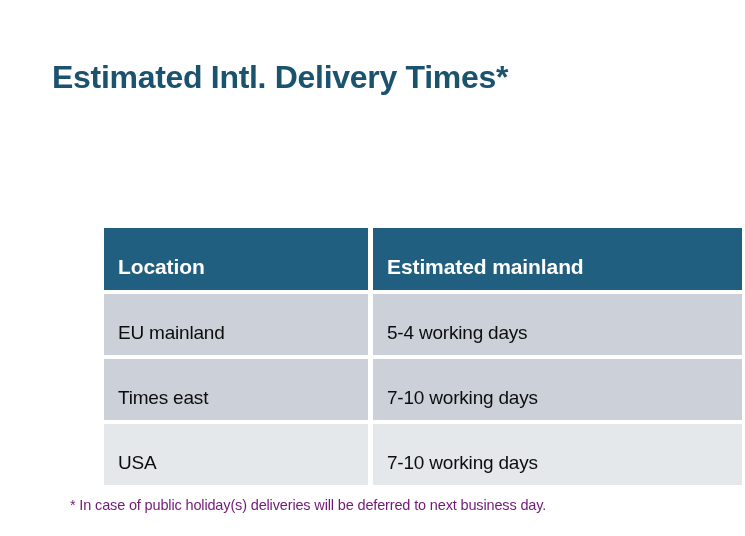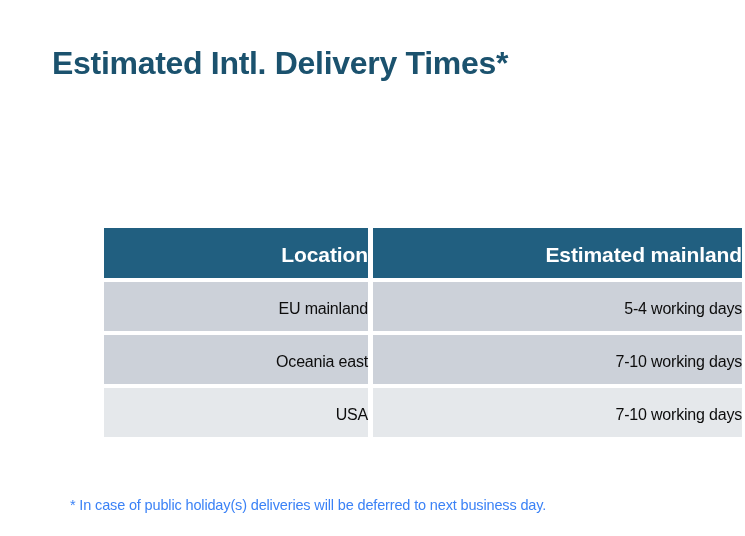--- a/index.html
+++ b/index.html
@@ -21,21 +21,21 @@
     width: 745px;
     height: 536px;
     background: #ffffff;
     box-sizing: border-box;
   }
 
   
   .page-title {
     position: absolute;
     left: 52px;
-    top: 20px;
+    top: 34px;
     font-size: 32px;
     line-height: 44px;
     font-weight: 600;
     letter-spacing: -0.3px;
     color: #1b526e;
     white-space: nowrap;
   }
 
   
   .delivery-table {
@@ -51,22 +51,22 @@
   
   .table-wrap {
     position: absolute;
     left: 47px;
     top: 110px;
     width: 648px;
   }
 
   .delivery-table th,
   .delivery-table td {
-    padding: 4px 0 0 14px;
-    text-align: right;
+    padding: 16px 0 0 14px;
+    text-align: left;
     vertical-align: middle;
     font-weight: 400;
     margin-top: 14px;
   }
 
   .delivery-table col.col-location { width: 264px; }
   .delivery-table col.col-delivery { width: 369px; }
 
   .delivery-table thead th {
     height: 46px;
@@ -74,36 +74,36 @@
     color: #ffffff;
     font-size: 21px;
     font-weight: 700;
     letter-spacing: -0.1px;
     white-space: nowrap;
   }
 
   .delivery-table tbody td {
     height: 45px;
     color: #0d0d0d;
-    font-size: 16px;
+    font-size: 19px;
     letter-spacing: -0.2px;
     white-space: nowrap;
   }
 
   .delivery-table tbody tr.row-odd td  { background: #ccd1d9; }
   .delivery-table tbody tr.row-even td { background: #e5e8eb; }
 
   
   .footnote {
     position: absolute;
     left: 70px;
     top: 480px;
     font-size: 14.5px;
     line-height: 20px;
-    color: #3b82f6;
+    color: #701a75;
     letter-spacing: -0.15px;
     white-space: nowrap;
   }
 </style>
 </head>
 <body>
 
 <div class="page">
 
   <h1 class="page-title">Estimated Intl. Delivery Times*</h1>
@@ -119,21 +119,21 @@
           <th>Location</th>
           <th>Estimated mainland</th>
         </tr>
       </thead>
       <tbody>
         <tr class="row-odd">
           <td>EU mainland</td>
           <td>5-4 working days</td>
         </tr>
         <tr class="row-odd">
-          <td>Oceania east</td>
+          <td>Times east</td>
           <td>7-10 working days</td>
         </tr>
         <tr class="row-even">
           <td>USA</td>
           <td>7-10 working days</td>
         </tr>
       </tbody>
     </table>
   </div>
 

